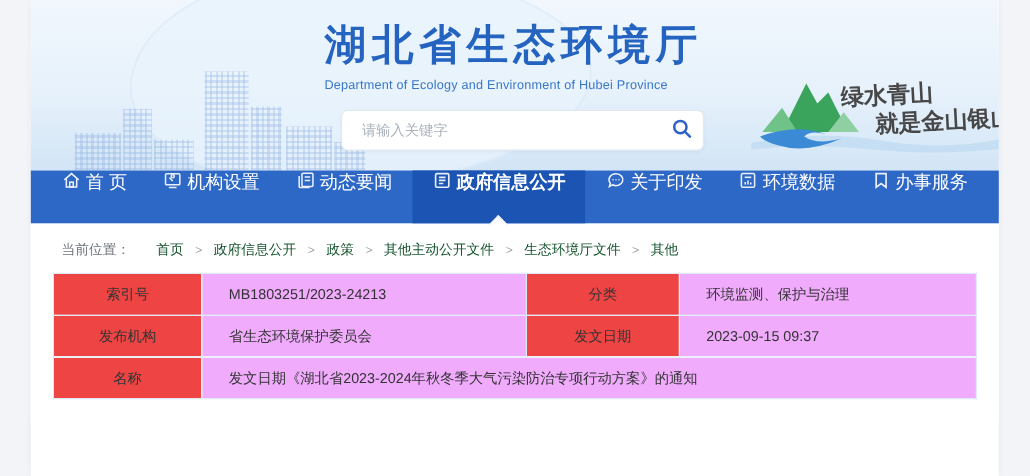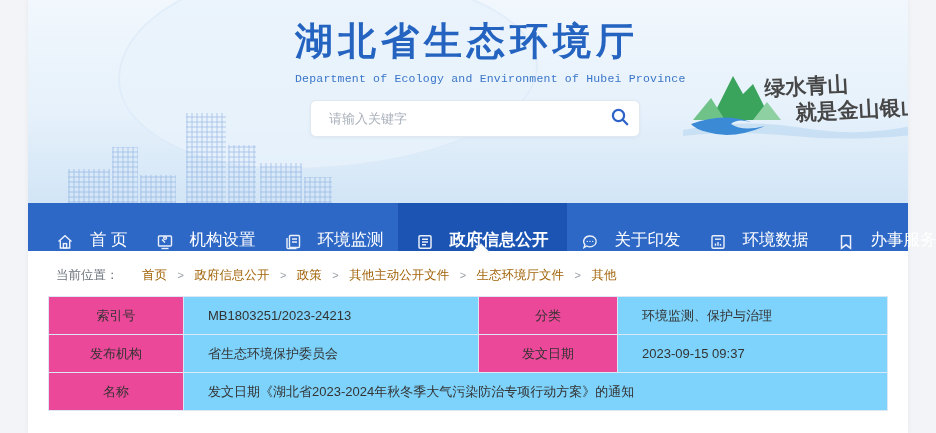--- a/index.html
+++ b/index.html
@@ -2,21 +2,21 @@
 <html><head>
 <meta charset="utf-8">
 <style>
   * { box-sizing: border-box; margin: 0; padding: 0; }
   html,body { width: 936px; height: 433px; overflow: hidden; }
   body { background:#f2f4f7; font-family:"Liberation Sans", sans-serif; }
   .page { width: 880px; margin: 0 auto; background:#fff; min-height:433px; box-shadow:0 0 6px rgba(0,0,0,0.05); }
 
   
   .site-header{
-    position:relative; height:203px; overflow:hidden;
+    position:relative; height:155px; overflow:hidden;
     background:linear-gradient(180deg,#f1f7fd 0%, #e6f1fb 55%, #d2e5f6 100%);
   }
   .map-outline{
     position:absolute; left:90px; top:-30px; width:420px; height:200px;
     background:#e9f3fc; border:2px solid #ddebf9;
     border-radius:46% 54% 60% 40% / 55% 48% 52% 45%;
     opacity:.75;
   }
   .building{
     position:absolute; bottom:0; opacity:.55;
@@ -30,21 +30,21 @@
   .b4{left:158px; width:40px; height:90px;}
   .b5{left:200px; width:28px; height:58px;}
   .b6{left:232px; width:42px; height:40px;}
   .b7{left:276px; width:28px; height:26px;}
 
   .brand{ position:absolute; left:267px; top:16px; }
   .brand h1{
     font-family:"Liberation Serif","DejaVu Serif",serif;
     font-size:38px; font-weight:bold; color:#2464c0; letter-spacing:5px; white-space:nowrap;
   }
-  .brand .en{ margin-top:5px; font-size:11.5px; color:#3a76c9; letter-spacing:.2px;font-family:Liberation Mono, monospace; }
+  .brand .en{ margin-top:5px; font-size:11.5px; color:#3a76c9; letter-spacing:.2px; }
 
   .search-box{
     position:absolute; left:282px; top:100px; width:330px; height:37px;
     background:#fff; border:1px solid #e2e8f0; border-radius:6px;
     display:flex; align-items:center; box-shadow:0 1px 3px rgba(80,120,180,.08);justify-content:space-between;
   }
   .search-box input{
     flex:1; border:none; outline:none; background:transparent;
     padding:0 10px 0 18px; font-size:13px; color:#333;
     font-family:"Liberation Sans",sans-serif;
@@ -59,45 +59,45 @@
     font-family:"DejaVu Serif","Liberation Serif",serif;
     fill:#474747; font-weight:bold;
   }
 
   
   .main-nav{
     height:48px; background:#2e68c6; display:flex; align-items:stretch;
     padding:0 14px; justify-content:space-between; position:relative;
   }
   .nav-item{
-    display:flex; align-items:flex-end; gap:16px; padding:0 14px;
+    display:flex; align-items:flex-start; gap:4px; padding:0 14px;
     color:#fff; font-size:16.5px; cursor:pointer; position:relative; white-space:nowrap;
   }
   .nav-item .ico{ display:flex; opacity:.9; }
   .nav-item.active{ background:#1b54b3; font-weight:bold; padding:0 18px; }
   .nav-item.active .caret{
     position:absolute; left:50%; bottom:-7px; width:12px; height:12px; margin-left:-7px;
     background:#fff; border-left:1px solid #e4ebf3; border-top:1px solid #e4ebf3;
     transform:rotate(45deg); z-index:2;
   }
 
   
   .content{ background:#fff; padding:14px 20px 20px 20px; }
   .breadcrumb{ font-size:12.5px; color:#6d737b; padding:2px 0 12px 8px; }
-  .breadcrumb .crumb{ color:#a16207; cursor:pointer; }
+  .breadcrumb .crumb{ color:#14532d; cursor:pointer; }
   .breadcrumb .sep{ color:#9aa0a8; margin:0 7px; font-size:11px; }
   .breadcrumb .prefix{ margin-right:20px; }
 
   table.doc{ width:840px; border-collapse:collapse; table-layout:fixed; }
   table.doc td{
     border:1px solid #dbe7f3; height:38px; font-size:13px; color:#333;
     overflow:hidden; white-space:nowrap;
   }
-  td.lbl{ background:#ec4899; text-align:center; }
-  td.val{ padding-left:24px; background:#7dd3fc; }
+  td.lbl{ background:#ef4444; text-align:center; }
+  td.val{ padding-left:24px; background:#f0abfc; }
 </style>
 </head>
 <body>
 
 <div class="page">
 
   <div class="site-header">
     <div class="map-outline"></div>
     <div class="building b1"></div>
     <div class="building b2"></div>
@@ -168,21 +168,21 @@
     </div>
 
     <div class="nav-item">
       <span class="ico">
         <svg width="18" height="18" viewBox="0 0 18 18" fill="none" stroke="#fff" stroke-width="1.4">
           <rect x="5.5" y="2.5" width="10" height="12" rx="1"></rect>
             <path d="M3 5 V14.5 a1 1 0 0 0 1 1 H12.5"></path>
             <path d="M8 6 H13 M8 9 H13"></path>
         </svg>
       </span>
-      <span>环境监测</span>
+      <span>动态要闻</span>
     </div>
 
     <div class="nav-item active">
       <span class="ico">
         <svg width="18" height="18" viewBox="0 0 18 18" fill="none" stroke="#fff" stroke-width="1.5">
           <rect x="3" y="2.8" width="12" height="12.4" rx="1.2"></rect>
             <path d="M6 6.2 H12 M6 9 H12 M6 11.8 H10"></path>
         </svg>
       </span>
       <span>政府信息公开</span>

